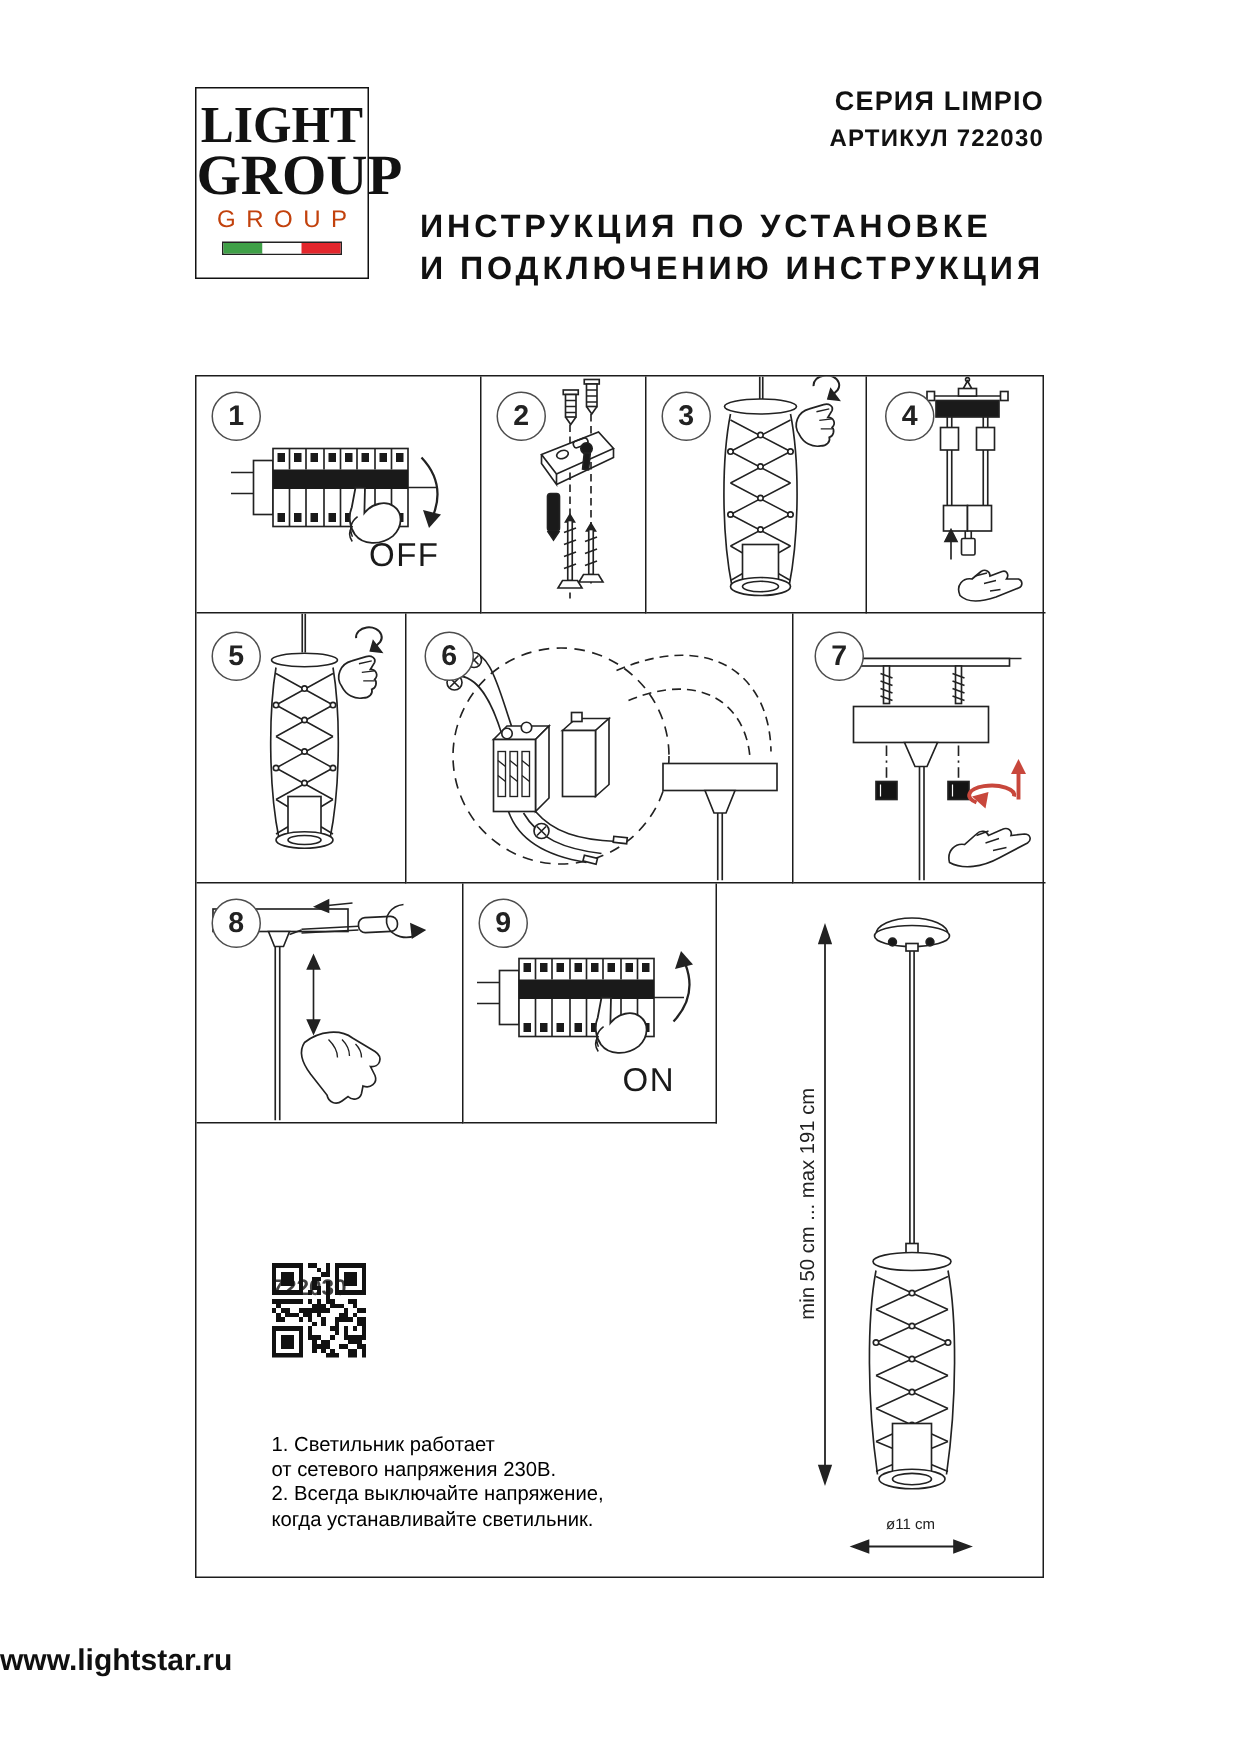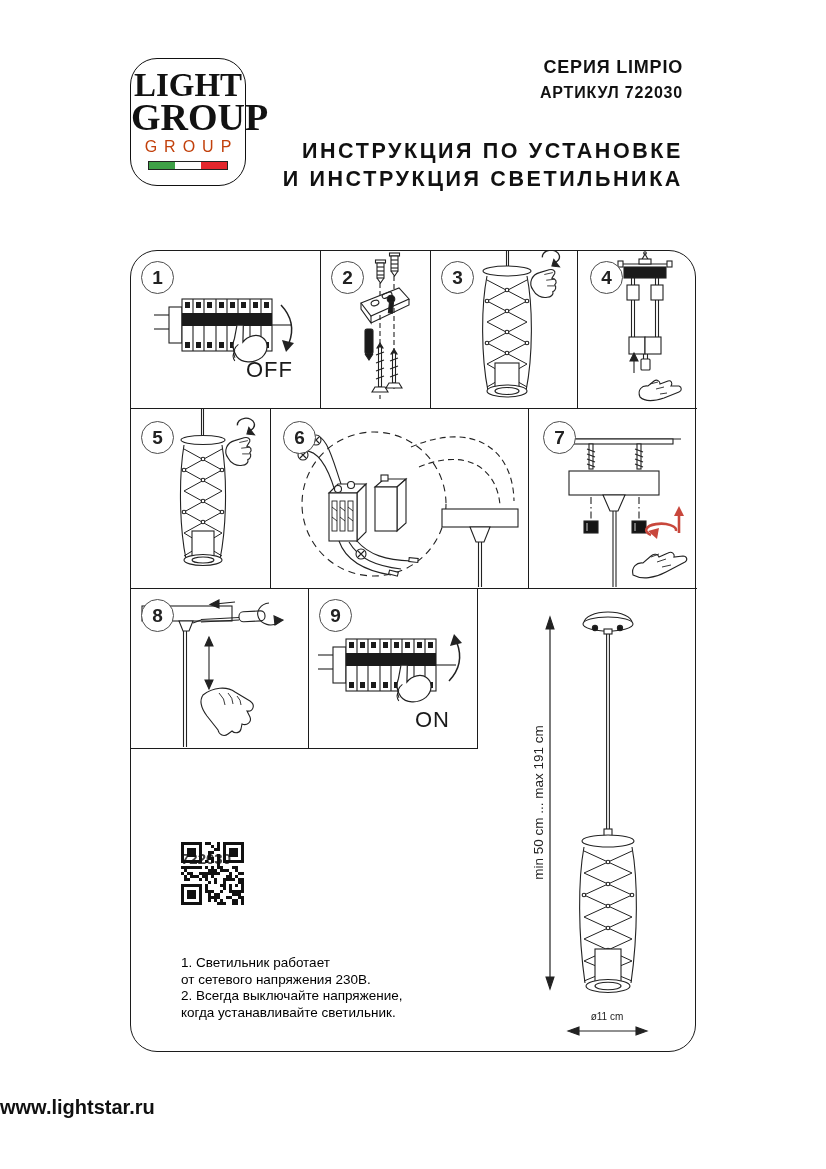--- a/index.html
+++ b/index.html
@@ -1,30 +1,30 @@
 <!DOCTYPE html>
 <html><head>
 <meta charset="utf-8">
 <style>
   html,body{margin:0;padding:0;}
   body{width:826px;height:1169px;background:#fff;position:relative;
        font-family:"Liberation Sans",sans-serif;color:#1d1d1d;overflow:hidden;}
-  .abs{position:absolute;border-radius:27px;}
+  .abs{position:absolute;}
   
   .logo-box{left:130px;top:58px;width:116px;height:128px;border:1.5px solid #111;
             box-sizing:border-box;text-align:center;background:#fff;}
   .logo-l1{display:block;margin-top:10px;font-family:"Liberation Serif",serif;font-weight:700;
            font-size:33px;line-height:30px;letter-spacing:0px;color:#121212;transform:scaleY(1.05);}
   .logo-l2{display:block;font-family:"Liberation Serif",serif;font-weight:700;
            font-size:38px;line-height:36px;color:#121212;}
   .logo-l3{display:block;margin-top:3px;font-size:16px;letter-spacing:7px;color:#c2410c;
            text-indent:7px;}
   .logo-flag{margin:5px auto 0;width:80px;height:9px;border:1px solid #222;display:flex;box-sizing:border-box;}
   .logo-flag span{flex:1;height:100%;}
-  .hdr{right:143px;text-align:right;font-weight:700;color:#111;}
+  .hdr{right:130px;text-align:left;font-weight:700;color:#111;}
   .hdr-series{top:57px;font-size:18px;letter-spacing:.8px;}
   .hdr-article{top:84px;font-size:16px;letter-spacing:.8px;}
   .hdr-title{top:137px;font-size:21.5px;letter-spacing:2.6px;line-height:28px;}
   
   .frame{left:130px;top:250px;width:566px;height:802px;border:1.5px solid #1c1c1c;box-sizing:border-box;}
   .panel{position:absolute;box-sizing:border-box;border-color:#1c1c1c;border-style:solid;border-width:0;}
   .br{border-right-width:1.5px;} .bb{border-bottom-width:1.5px;}
   .stepnum{position:absolute;width:33px;height:33px;border:1.7px solid #4d4d4d;border-radius:50%;
            background:#fff;display:flex;align-items:center;justify-content:center;
            font-size:19px;font-weight:700;color:#222;box-sizing:border-box;}
@@ -106,21 +106,21 @@
   <div class="logo-flag">
     <span style="background:#3fa047"></span>
       <span style="background:#ffffff"></span>
       <span style="background:#e3262c"></span>
   </div>
 </div>
 <div class="abs hdr hdr-series">СЕРИЯ LIMPIO</div>
 <div class="abs hdr hdr-article">АРТИКУЛ 722030</div>
 <div class="abs hdr hdr-title">
   <div>ИНСТРУКЦИЯ ПО УСТАНОВКЕ</div>
-  <div>И ИНСТРУКЦИЯ СВЕТИЛЬНИКА</div>
+  <div>И ПОДКЛЮЧЕНИЮ ИНСТРУКЦИЯ</div>
 </div>
 
 <div class="abs frame">
 
   <div class="panel br bb" style="left:0;top:0;width:190px;height:158px">
     <svg class="ill" width="188" height="156" viewBox="0 0 188 156">
       <use href="#breaker" transform="translate(51,48)"></use>
       <path d="M150,54 q16,17 8,38" fill="none" stroke="#222" stroke-width="1.5"></path>
       <polygon points="151,89 163,92 155,101" fill="#222"></polygon>
       <g transform="translate(106,74) rotate(-16)">

